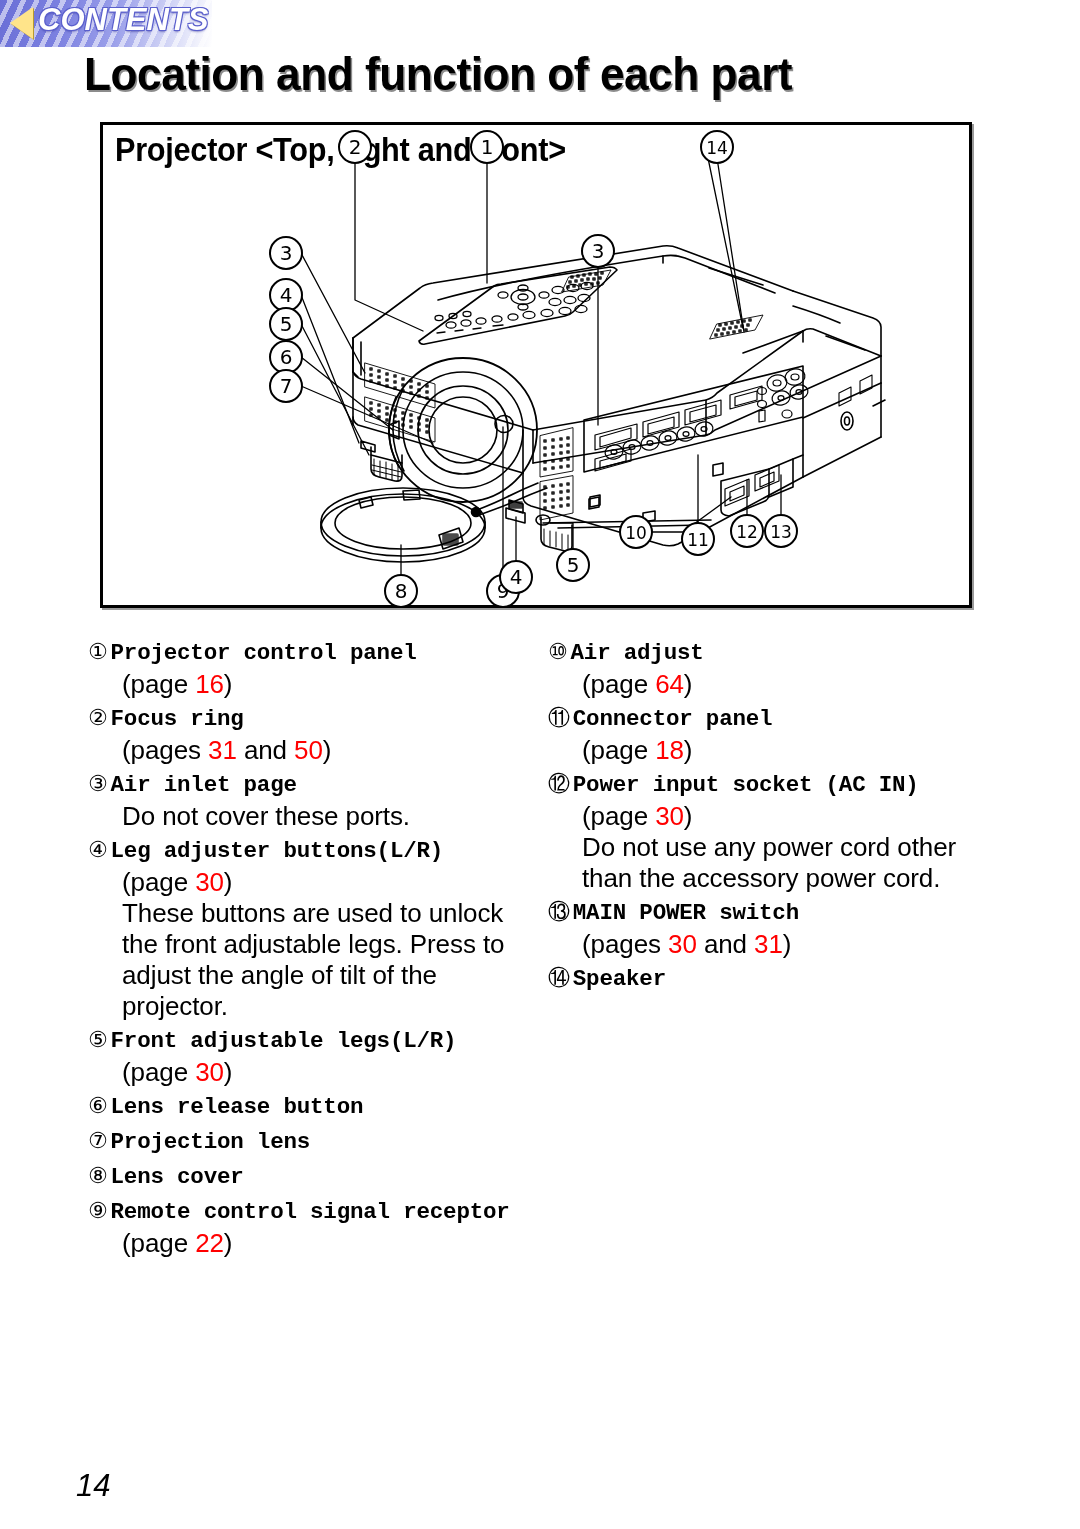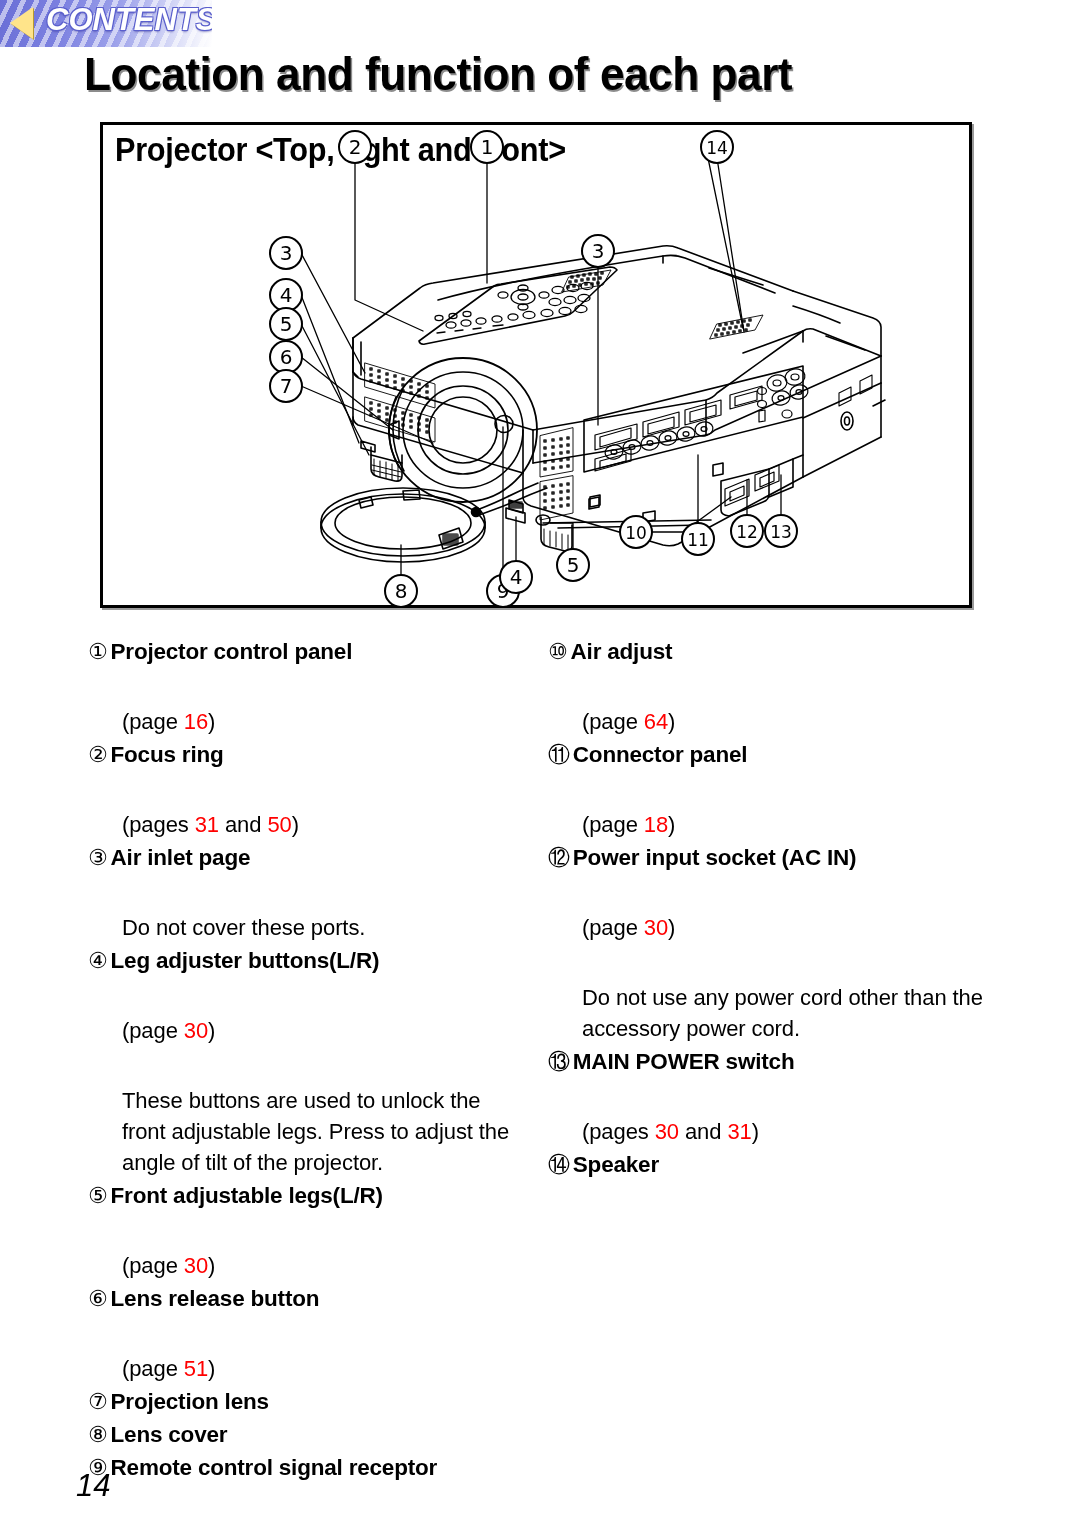--- a/index.html
+++ b/index.html
@@ -42,21 +42,21 @@
     top: 7px;
     width: 0;
     height: 0;
     border-top: 16px solid transparent;
     border-bottom: 16px solid transparent;
     border-right: 23px solid #ffe48a;
     filter: drop-shadow(1px 1px 0px #b99a2e);
   }
   #contents-badge .label {
     position: absolute;
-    left: 46px;
+    left: 38px;
     top: 2px;
     font-family: "Liberation Sans", sans-serif;
     font-style: italic;
     font-weight: bold;
     font-size: 31px;
     letter-spacing: 0px;
     color: #ffffff;
     text-shadow:
       -1px -1px 0 #5a5fcc, 1px -1px 0 #5a5fcc,
       -1px  1px 0 #5a5fcc, 1px  1px 0 #5a5fcc,
@@ -127,27 +127,26 @@
     font-size: 22.5px;
     letter-spacing: -0.2px;
   }
   .entry .num {
     flex: 0 0 auto;
     font-weight: normal;
     font-size: 22px;
     margin-right: 3px;
     font-family: "DejaVu Sans", sans-serif;
   }
-  .entry .title { flex: 1 1 auto; }
+  .entry .title { flex: 1 1 auto; font-family: Liberation Mono, monospace; }
   .entry .body {
     padding-left: 34px;
     font-weight: normal;
-    font-size: 22px;
+    font-size: 26px;
     letter-spacing: -0.1px;
-    margin-top: 39px;
   }
   .pg { color: #FF0000; }
 
   
   #folio {
     position: absolute;
     left: 76px;
     top: 1468px;
     font-size: 31px;
     font-style: italic;
@@ -644,21 +643,20 @@
         <span class="num">⑤</span>
         <span class="title">Front adjustable legs(L/R)</span>
       </div>
       <div class="body"><span>(page </span><span class="pg">30</span><span>)</span></div>
     </div>
     <div class="entry">
       <div class="head">
         <span class="num">⑥</span>
         <span class="title">Lens release button</span>
       </div>
-      <div class="body"><span>(page </span><span class="pg">51</span><span>)</span></div>
     </div>
     <div class="entry">
       <div class="head">
         <span class="num">⑦</span>
         <span class="title">Projection lens</span>
       </div>
     </div>
     <div class="entry">
       <div class="head">
         <span class="num">⑧</span>

